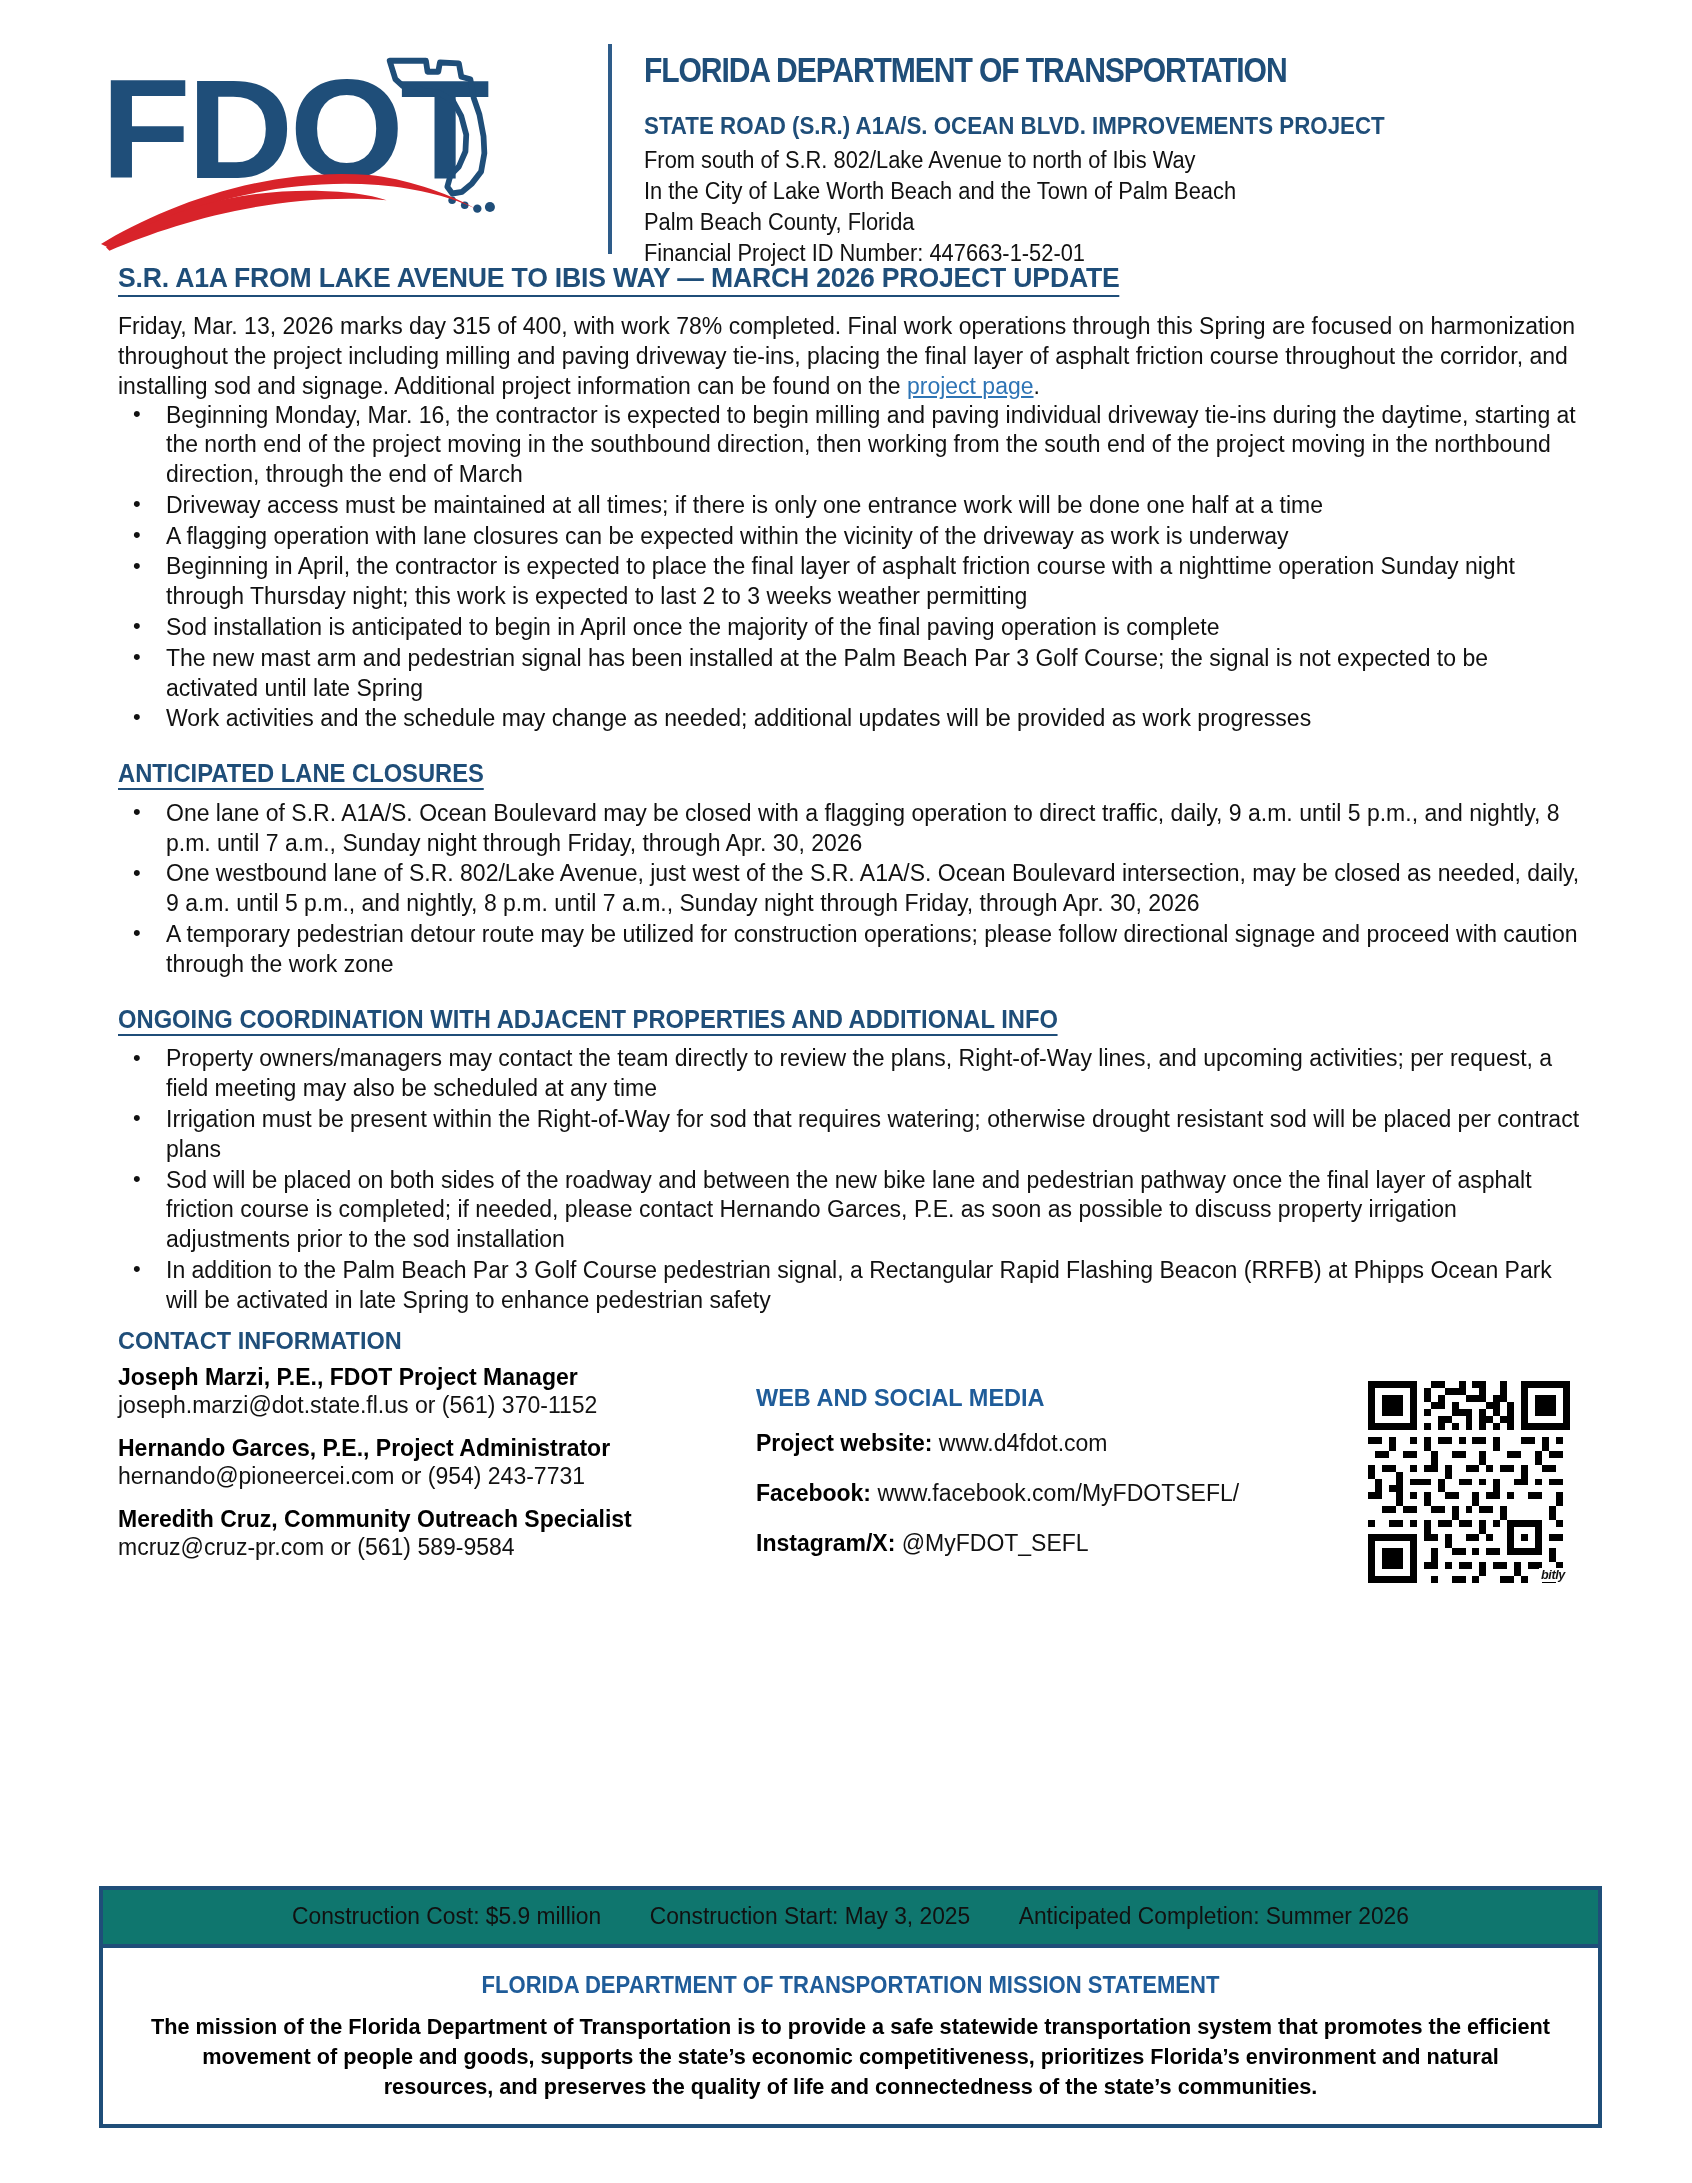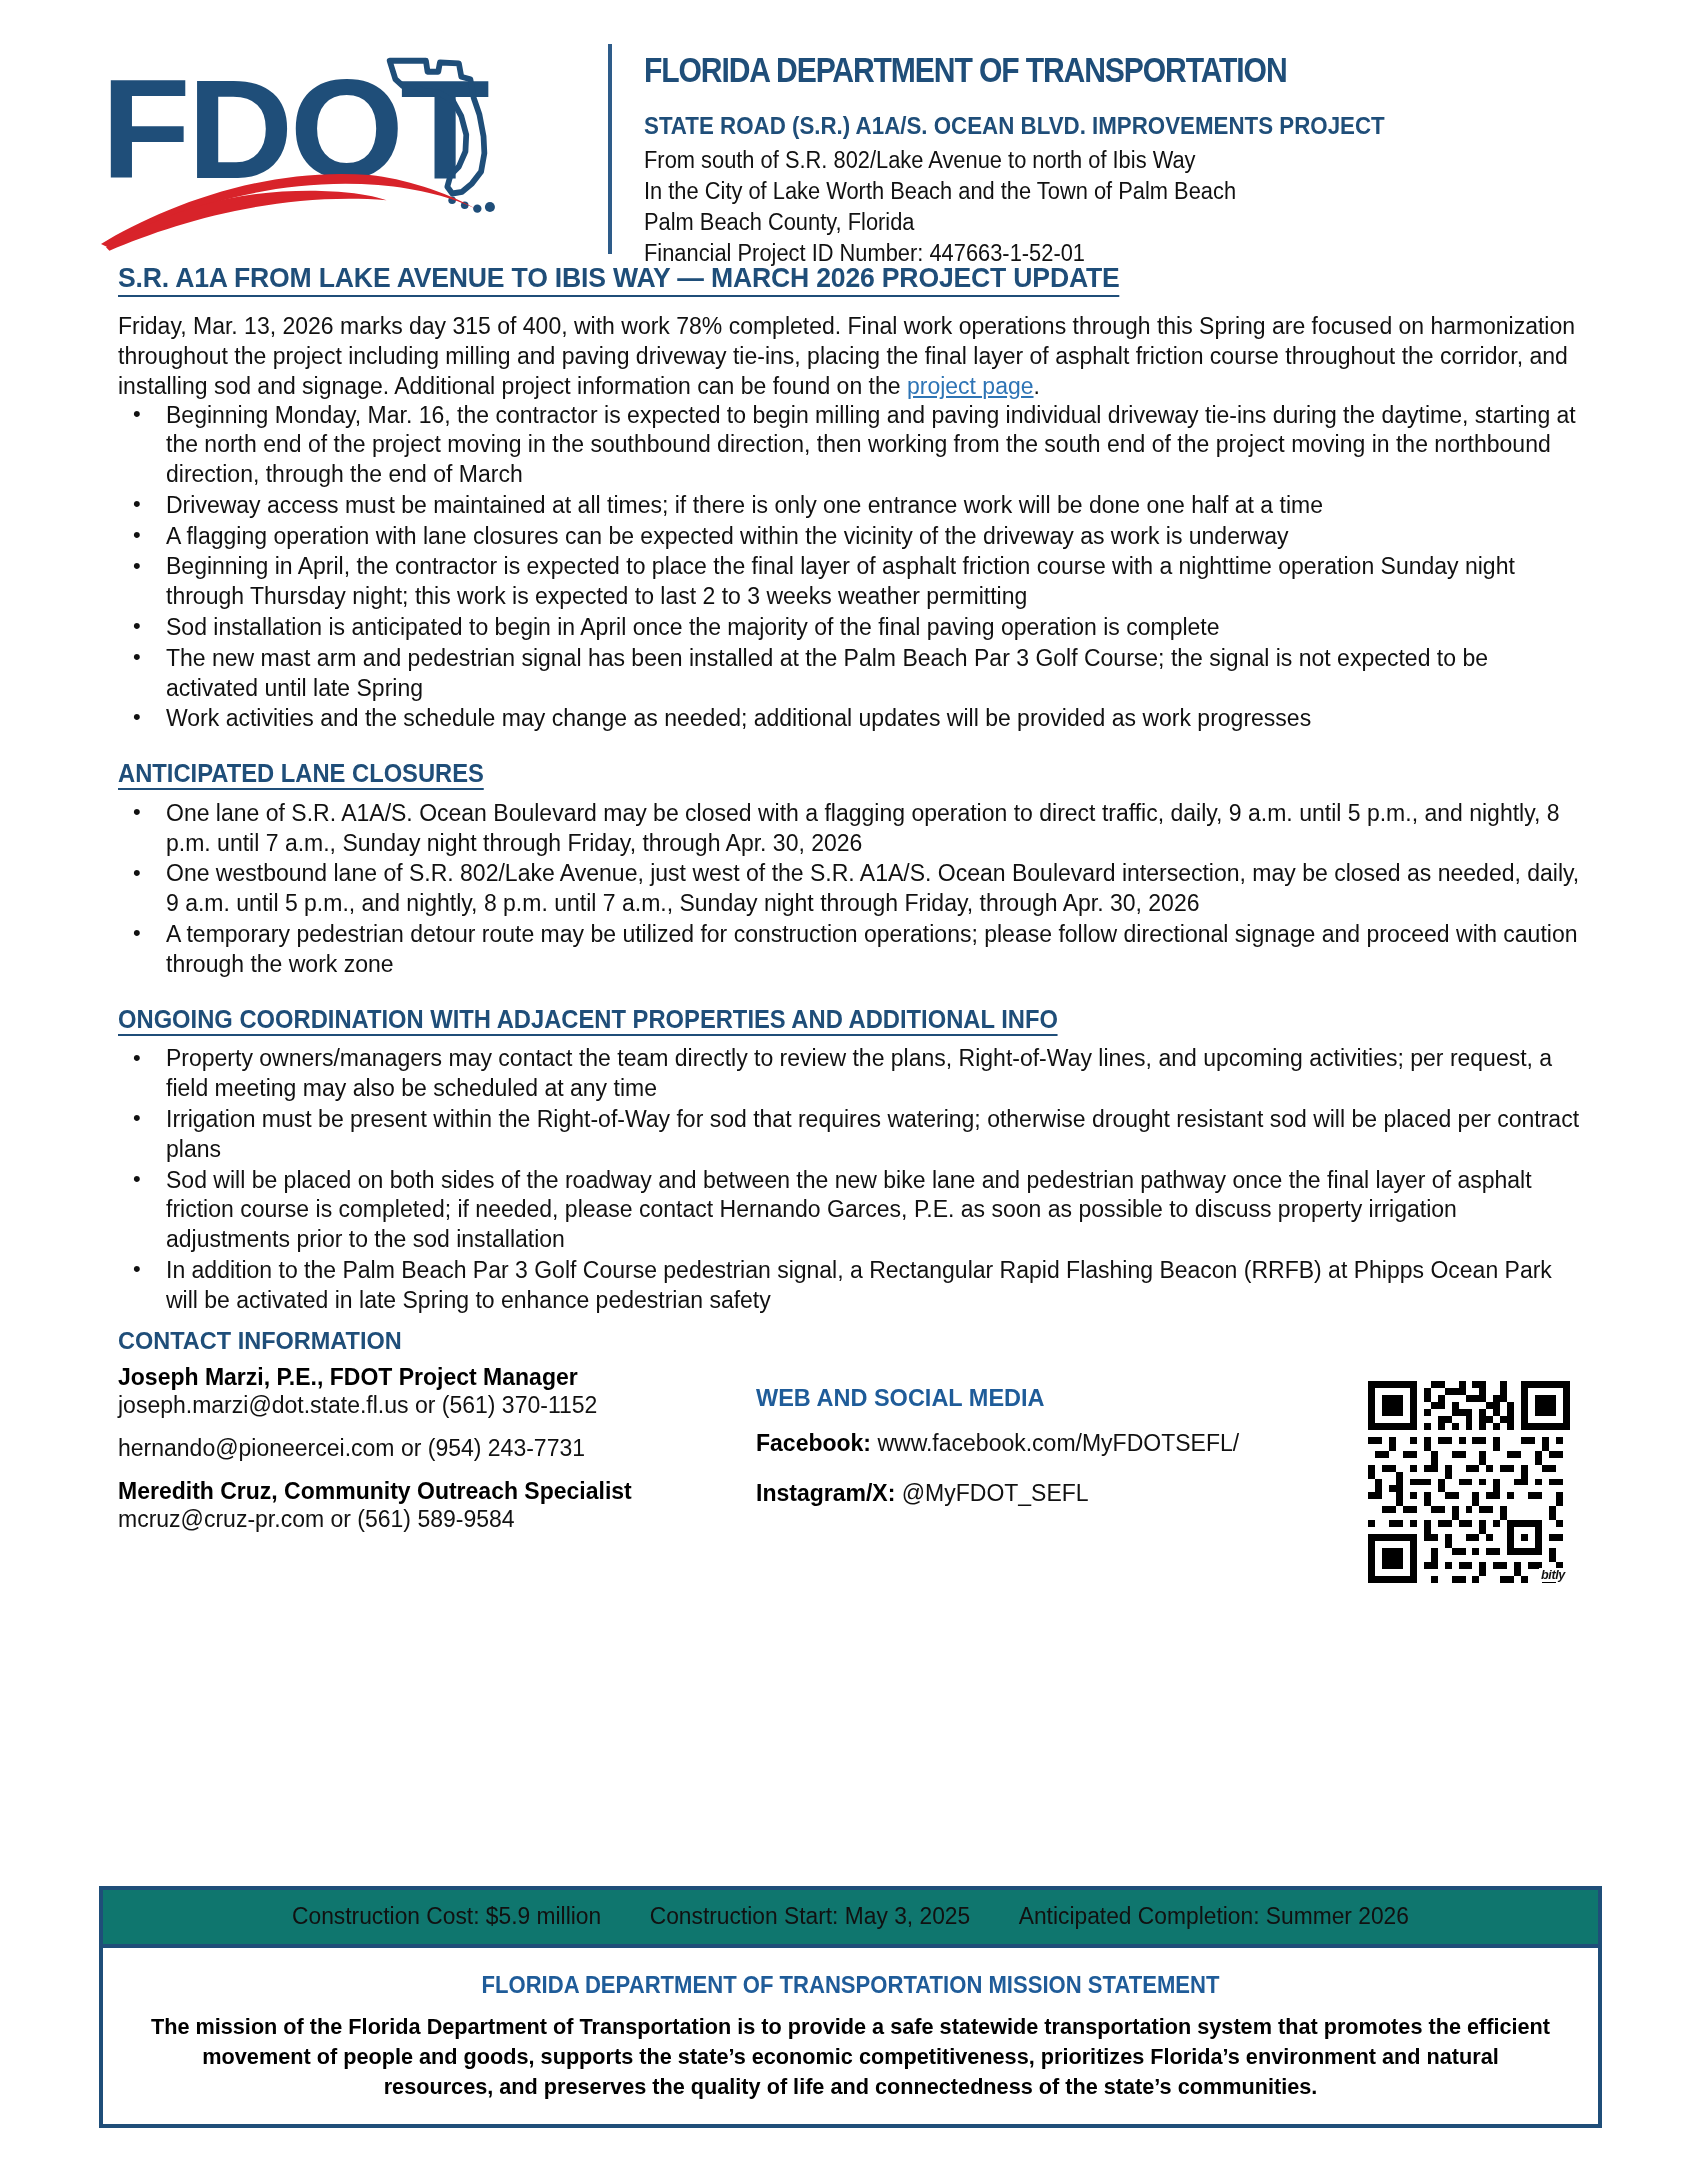--- a/index.html
+++ b/index.html
@@ -326,30 +326,32 @@
   <h3 class="subhead">CONTACT INFORMATION</h3>
 
   <div class="contact-area">
 
     <div class="contact-col">
       <div class="contact-entry">
         <div class="contact-name">Joseph Marzi, P.E., FDOT Project Manager</div>
         <div class="contact-detail">joseph.marzi@dot.state.fl.us or (561) 370-1152</div>
       </div>
       <div class="contact-entry">
+        <div class="contact-name">Hernando Garces, P.E., Project Administrator</div>
         <div class="contact-detail">hernando@pioneercei.com or (954) 243-7731</div>
       </div>
       <div class="contact-entry">
         <div class="contact-name">Meredith Cruz, Community Outreach Specialist</div>
         <div class="contact-detail">mcruz@cruz-pr.com or (561) 589-9584</div>
       </div>
     </div>
 
     <div class="web-col">
       <div class="web-head">WEB AND SOCIAL MEDIA</div>
+      <div class="web-line"><b>Project website:</b> <span>www.d4fdot.com</span></div>
       <div class="web-line"><b>Facebook:</b> <span>www.facebook.com/MyFDOTSEFL/</span></div>
       <div class="web-line"><b>Instagram/X:</b> <span>@MyFDOT_SEFL</span></div>
     </div>
 
     <div class="qr-col">
       <div class="qr-box">
         <svg width="202" height="202" viewBox="0 0 29 29" shape-rendering="crispEdges">
           <rect width="29" height="29" fill="#ffffff"></rect>
           <g fill="#000000">
 

